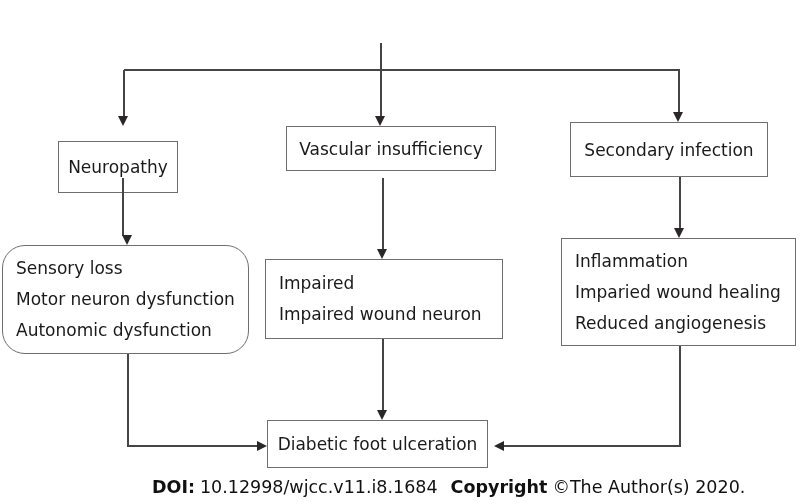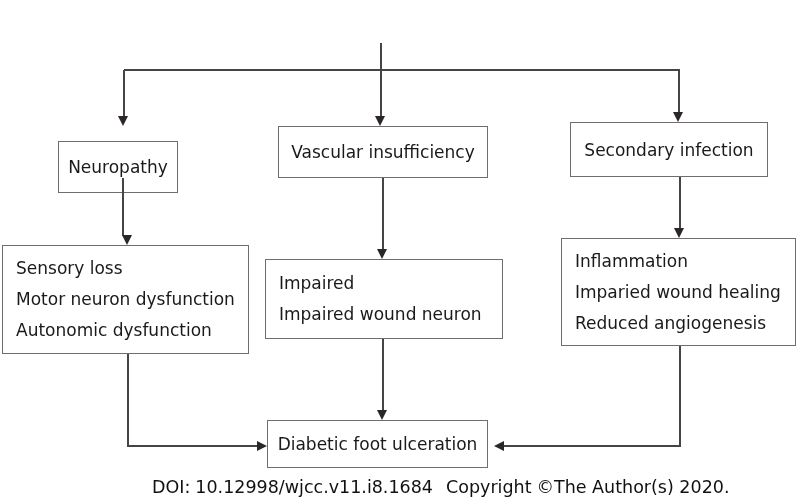--- a/index.html
+++ b/index.html
@@ -34,43 +34,43 @@
   }
   .arrow-left{
     position:absolute;width:0;height:0;
     border-top:5.5px solid transparent;border-bottom:5.5px solid transparent;
     border-right:10px solid #2b2627;
   }
   #footer{
     position:absolute;left:152px;top:476px;font-size:17.5px;line-height:23px;
     color:#111111;white-space:nowrap;
   }
-  #footer b{font-weight:normal;margin-top:12px;}
+  #footer b{font-weight:bold;margin-top:12px;}
   #footer .gap{display:inline-block;width:13px;}
   #footer .sp{display:inline-block;width:5px;}
 </style>
 </head>
 <body>
 
 <div id="canvas">
 
 
   <div class="node" style="left:58px;top:141px;width:120px;height:52px;align-items:center;">
     <span>Neuropathy</span>
   </div>
 
-  <div class="node" style="left:278px;top:126px;width:210px;height:52px;">
+  <div class="node" style="left:286px;top:126px;width:210px;height:45px;">
     <span>Vascular insufficiency</span>
   </div>
 
   <div class="node" style="left:570px;top:122px;width:198px;height:55px;text-align:right;">
     <span>Secondary infection</span>
   </div>
 
-  <div class="node lines-node" style="left:2px;top:245px;width:247px;height:109px;">
+  <div class="node lines-node" style="left:2px;top:245px;width:247px;height:109px;border-radius:23px;">
     <div class="ln">Sensory loss</div>
     <div class="ln">Motor neuron dysfunction</div>
     <div class="ln">Autonomic dysfunction</div>
   </div>
 
   <div class="node lines-node" style="left:265px;top:259px;width:238px;height:80px;">
     <div class="ln">Impaired</div>
     <div class="ln">Impaired wound neuron</div>
   </div>
 

